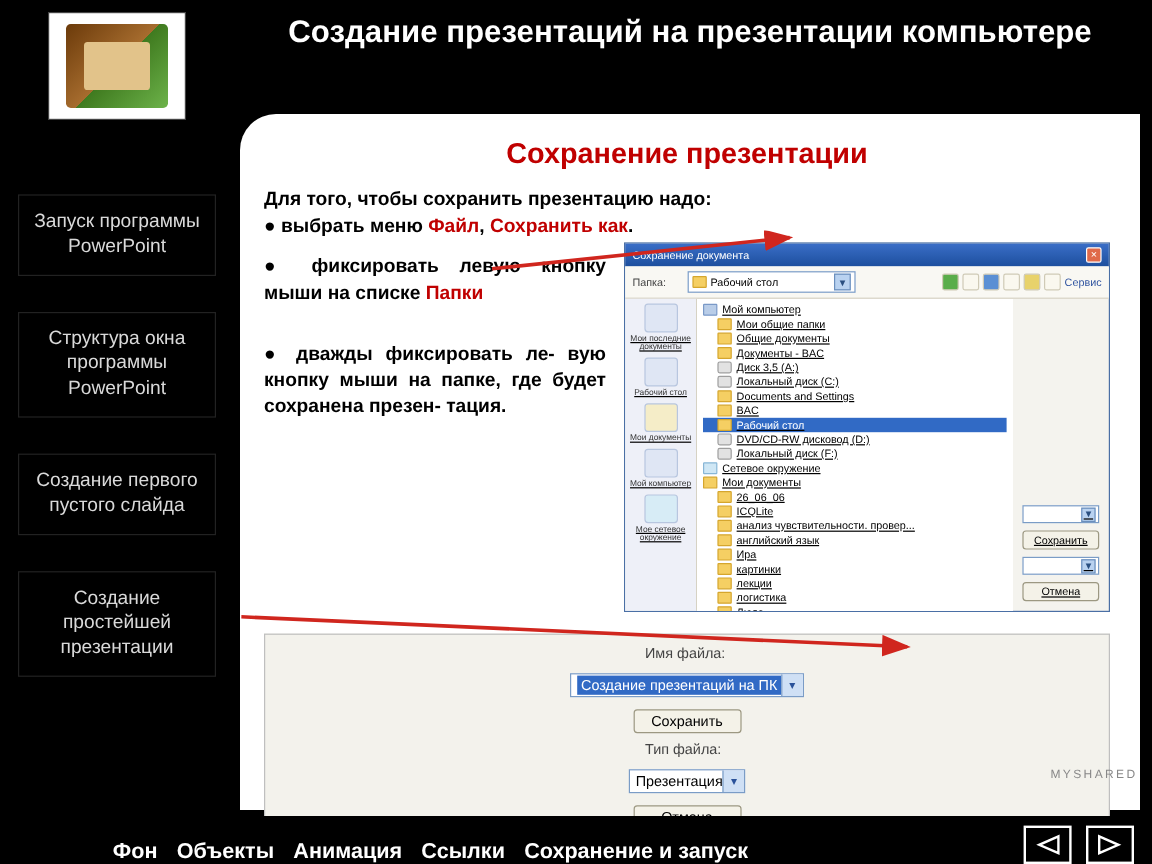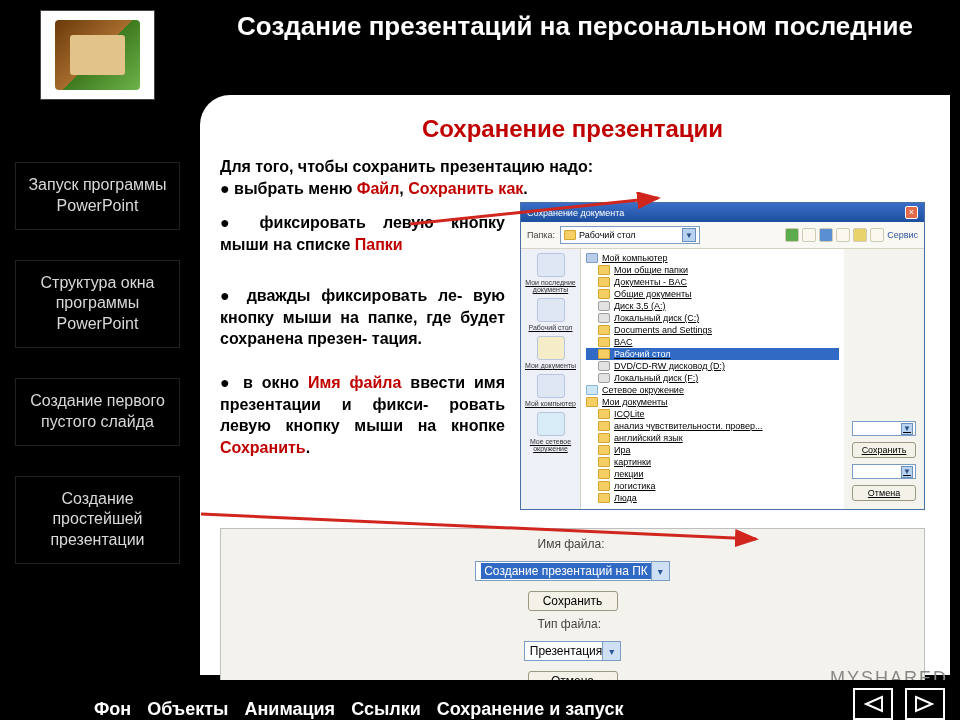--- a/index.html
+++ b/index.html
@@ -102,21 +102,21 @@
     color:#fff;
     padding:3px 6px;
     display:flex;
     justify-content:space-between;
     align-items:center;
   }
   .d-close { width:13px;height:13px;background:#e06a4a;border:1px solid #fff;border-radius:2px;display:flex;align-items:center;justify-content:center;color:#fff;font-size:9px;line-height:1;}
   .dialog-toolbar {
     display:flex;
     align-items:center;
-    gap:5px;
+    gap:18px;
     padding:4px 6px;
     border-bottom:1px solid #d6d2c4;
     background:#f9f8f3;
   }
   .tb-label { color:#444; }
   .tb-select {
     flex:0 0 140px;
     border:1px solid #7a9cc6;
     background:#fff;
     padding:1px 3px;
@@ -279,33 +279,32 @@
     border:2px solid #fff;
     background:#000;
     display:flex;align-items:center;justify-content:center;
     cursor:pointer;
   }
   .watermark {
     position:absolute;
     right:12px;
     top:640px;
     color:#888;
-    font-size:18px;
+    font-size:10px;
     letter-spacing:2px;
-    margin-top:28px;
   }
 </style>
 </head>
 <body>
 
 <div class="logo-box">
   <div class="logo-inner"></div>
 </div>
 
-<div class="page-title">Создание презентаций на персональном последние</div>
+<div class="page-title">Создание презентаций на презентации компьютере</div>
 
 <div class="sidebar">
   <a class="sidebar-item"><span>Запуск программы PowerPoint</span></a>
   <a class="sidebar-item"><span>Структура окна программы PowerPoint</span></a>
   <a class="sidebar-item"><span>Создание первого пустого слайда</span></a>
   <a class="sidebar-item"><span>Создание простейшей презентации</span></a>
 </div>
 
 <div class="content">
   <div class="slide-title">Сохранение презентации</div>
@@ -314,23 +313,20 @@
   <div class="intro-line">
     <span>● выбрать меню </span><span class="kw-red">Файл</span><span>, </span><span class="kw-red">Сохранить как</span><span>.</span>
   </div>
 
   <div class="lead-row">
     <div class="text-col">
       <div class="bullet">
         <span>● фиксировать левую кнопку мыши на списке </span><span class="kw-red">Папки</span>
       </div>
       <div class="bullet" style="margin-top:30px;">● дважды фиксировать ле- вую кнопку мыши на папке, где будет сохранена презен- тация.</div>
-      <div class="bullet" style="margin-top:22px;">
-        <span>● в окно </span><span class="kw-red">Имя файла</span><span> ввести имя презентации и фикси- ровать левую кнопку мыши на кнопке </span><span class="kw-red">Сохранить</span><span>.</span>
-      </div>
     </div>
 
     <div class="dialog-col">
       <div class="dialog">
         <div class="dialog-title">
           <span>Сохранение документа</span>
           <span class="d-close">×</span>
         </div>
         <div class="dialog-toolbar">
           <span class="tb-label">Папка:</span>
@@ -361,25 +357,25 @@
               <div class="tree-item">
                 <span class="f-ic sys"></span>
                 <span>Мой компьютер</span>
               </div>
               <div class="tree-item lv1">
                 <span class="f-ic"></span>
                 <span>Мои общие папки</span>
               </div>
               <div class="tree-item lv1">
                 <span class="f-ic"></span>
+                <span>Общие документы</span>
+              </div>
+              <div class="tree-item lv1">
+                <span class="f-ic"></span>
                 <span>Документы - BAC</span>
-              </div>
-              <div class="tree-item lv1">
-                <span class="f-ic"></span>
-                <span>Общие документы</span>
               </div>
               <div class="tree-item lv1">
                 <span class="f-ic drive"></span>
                 <span>Диск 3,5 (A:)</span>
               </div>
               <div class="tree-item lv1">
                 <span class="f-ic drive"></span>
                 <span>Локальный диск (C:)</span>
               </div>
               <div class="tree-item lv1">
@@ -402,20 +398,24 @@
                 <span class="f-ic drive"></span>
                 <span>Локальный диск (F:)</span>
               </div>
               <div class="tree-item">
                 <span class="f-ic net"></span>
                 <span>Сетевое окружение</span>
               </div>
               <div class="tree-item">
                 <span class="f-ic"></span>
                 <span>Мои документы</span>
+              </div>
+              <div class="tree-item lv1">
+                <span class="f-ic"></span>
+                <span>26_06_06</span>
               </div>
               <div class="tree-item lv1">
                 <span class="f-ic"></span>
                 <span>ICQLite</span>
               </div>
               <div class="tree-item lv1">
                 <span class="f-ic"></span>
                 <span>анализ чувствительности. провер...</span>
               </div>
               <div class="tree-item lv1">

